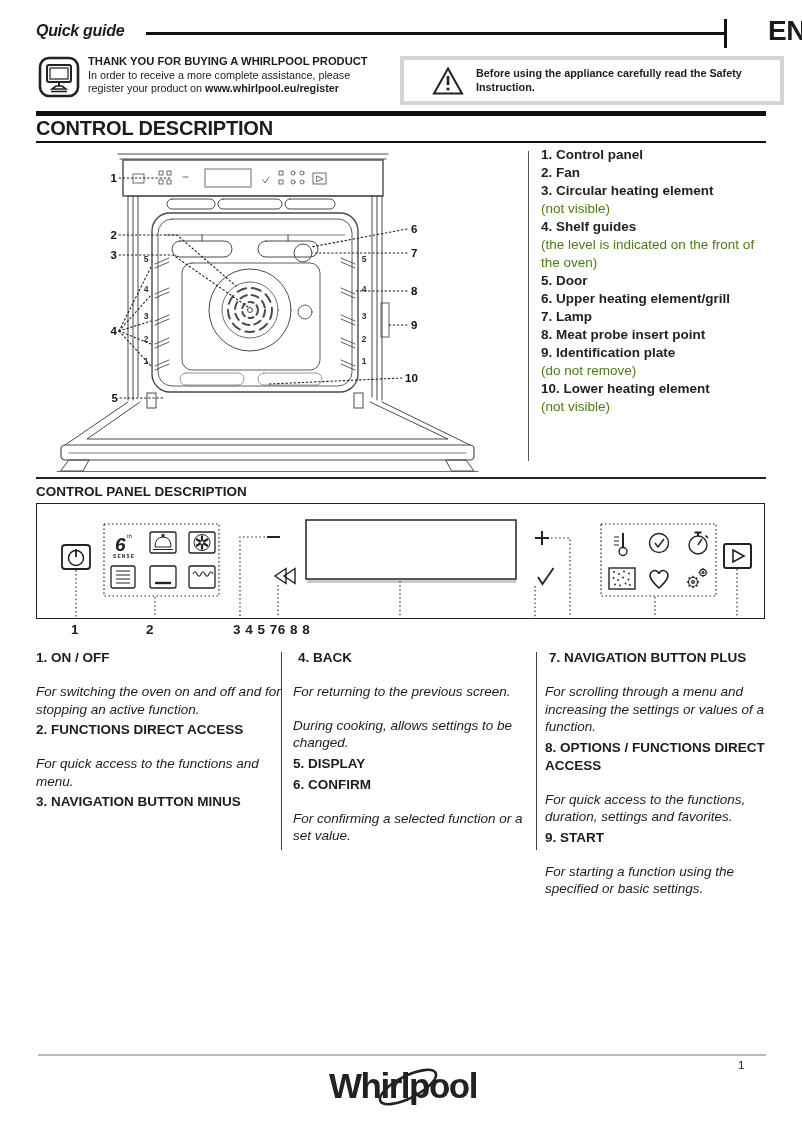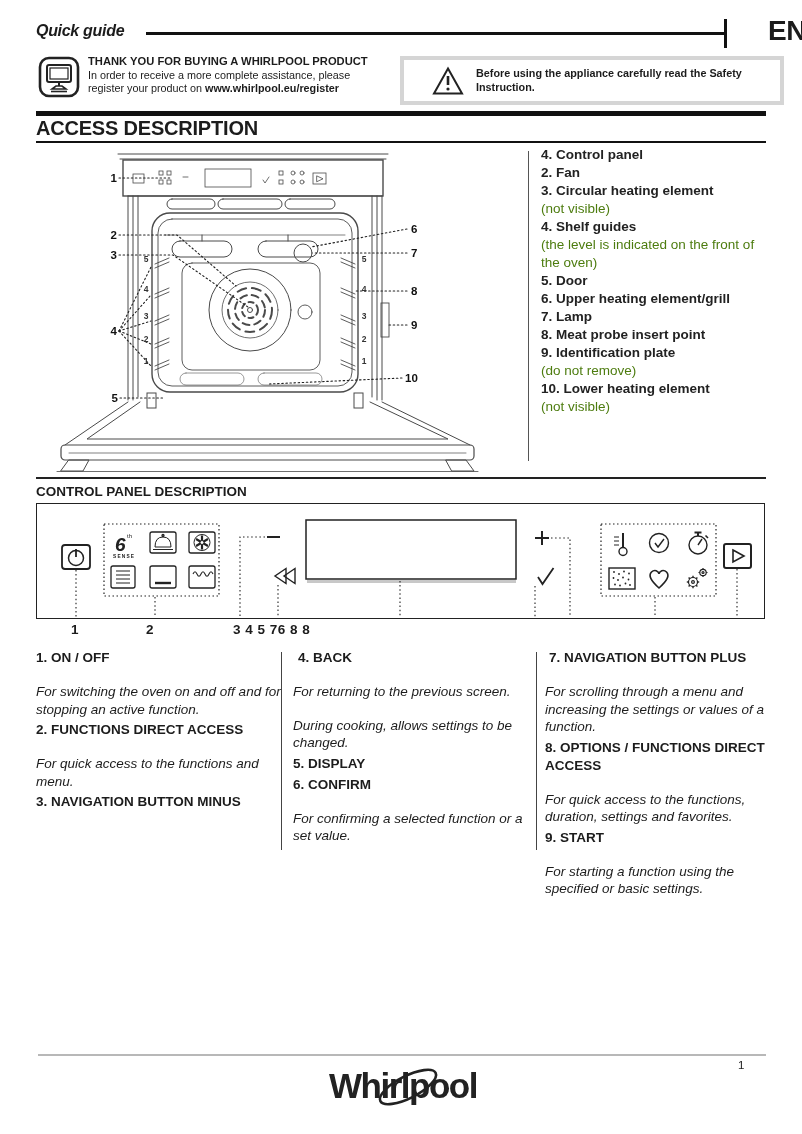--- a/index.html
+++ b/index.html
@@ -71,21 +71,21 @@
       <svg width="32" height="30" viewBox="0 0 32 30">
         <path d="M16,2.5 L30,27.5 L2,27.5 Z" fill="none" stroke="#222" stroke-width="2"></path>
         <line x1="16" y1="10" x2="16" y2="19" stroke="#222" stroke-width="2.6"></line>
         <circle cx="16" cy="23" r="1.6" fill="#222"></circle>
       </svg>
     </span>
     <span class="warn-text">Before using the appliance carefully read the Safety Instruction.</span>
   </div>
 
   <div class="abs thick-bar"></div>
-  <div class="abs pd-title">ACCESS DESCRIPTION</div>
+  <div class="abs pd-title">CONTROL DESCRIPTION</div>
   <div class="abs pd-underline"></div>
 
   <div class="abs" style="left:55px;top:147px;">
     <svg width="425" height="325" viewBox="0 0 425 325" stroke-linecap="round">
       <g fill="none" stroke="#4a4a4a" stroke-width="1">
 
         <line x1="63" y1="7" x2="333" y2="7"></line>
           <line x1="65" y1="12" x2="331" y2="12"></line>
 
         <rect x="68" y="13" width="260" height="36" stroke-width="1.4"></rect>
@@ -220,21 +220,21 @@
         <text x="309" y="172">3</text>
         <text x="309" y="195">2</text>
         <text x="309" y="217">1</text>
       </g>
     </svg>
   </div>
 
   <div class="abs pd-divider"></div>
 
   <div class="abs pd-list">
-    <div class="pd-item">4. Control panel</div>
+    <div class="pd-item">1. Control panel</div>
     <div class="pd-item">2. Fan</div>
     <div class="pd-item">3. Circular heating element</div>
     <div class="pd-note">(not visible)</div>
     <div class="pd-item">4. Shelf guides</div>
     <div class="pd-note">(the level is indicated on the front of the oven)</div>
     <div class="pd-item">5. Door</div>
     <div class="pd-item">6. Upper heating element/grill</div>
     <div class="pd-item">7. Lamp</div>
     <div class="pd-item">8. Meat probe insert point</div>
     <div class="pd-item">9. Identification plate</div>

